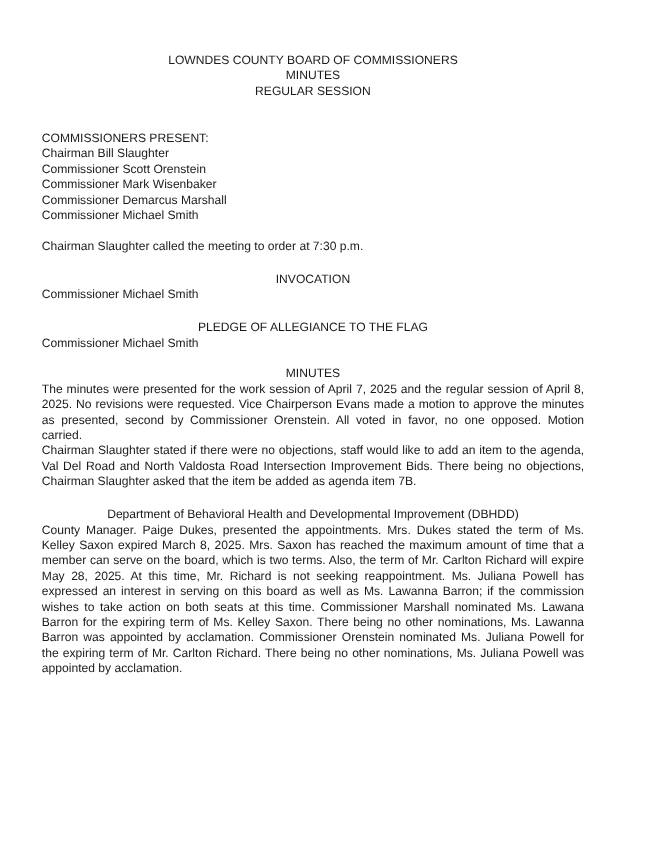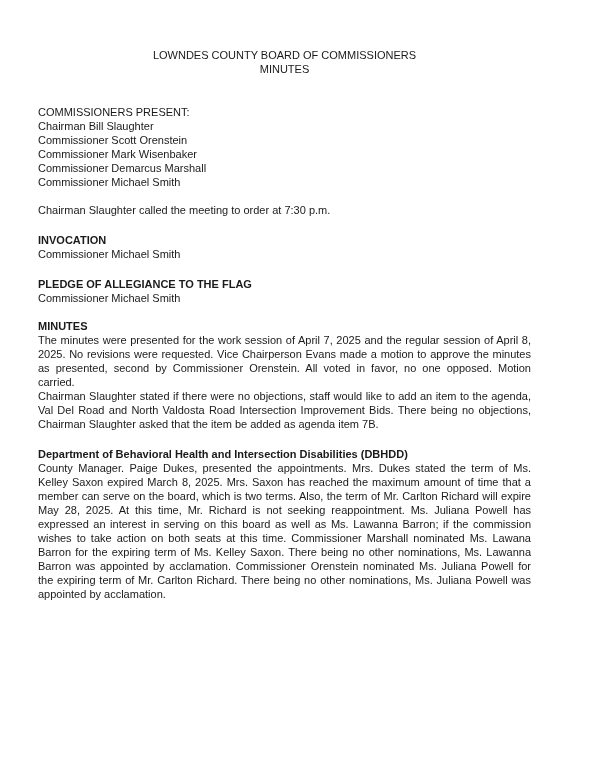--- a/index.html
+++ b/index.html
@@ -18,31 +18,32 @@
     font-size: 11px;
     line-height: 14px;
     overflow: hidden;
   }
   .page p, .page div.line {
     margin: 0;
     padding: 0;
   }
   .block { margin: 16px 0 14px 0; }
   .title-block { text-align: center; margin: 0 0 29px 0; }
-  .bold { font-weight: bold; }
+  .bold { font-weight: normal; text-align: center; }
   .justify { text-align: justify; }
 </style>
 </head>
 <body>
 
 <div class="page">
 
   <div class="title-block">
     <p>LOWNDES COUNTY BOARD OF COMMISSIONERS</p>
     <p>MINUTES</p>
+    <p>REGULAR SESSION</p>
   </div>
 
   <div class="block">
     <div class="line">COMMISSIONERS PRESENT:</div>
     <div class="line">Chairman Bill Slaughter</div>
     <div class="line">Commissioner Scott Orenstein</div>
     <div class="line">Commissioner Mark Wisenbaker</div>
     <div class="line">Commissioner Demarcus Marshall</div>
     <div class="line">Commissioner Michael Smith</div>
   </div>
@@ -60,17 +61,17 @@
   </div>
 
   <p class="block bold">MINUTES</p>
 
   <p class="block justify">The minutes were presented for the work session of April 7, 2025 and the regular session of April 8, 2025. No revisions were requested. Vice Chairperson Evans made a motion to approve the minutes as presented, second by Commissioner Orenstein. All voted in favor, no one opposed. Motion carried.</p>
 
   <p class="block justify">Chairman Slaughter stated if there were no objections, staff would like to add an item to the agenda, Val Del Road and North Valdosta Road Intersection Improvement Bids. There being no objections, Chairman Slaughter asked that the item be added as agenda item 7B.</p>
 
 
   <div class="block">
-    <div class="line bold">Department of Behavioral Health and Intersection Disabilities (DBHDD)</div>
+    <div class="line bold">Department of Behavioral Health and Developmental Improvement (DBHDD)</div>
     <div class="justify">County Manager. Paige Dukes, presented the appointments. Mrs. Dukes stated the term of Ms. Kelley Saxon expired March 8, 2025. Mrs. Saxon has reached the maximum amount of time that a member can serve on the board, which is two terms. Also, the term of Mr. Carlton Richard will expire May 28, 2025. At this time, Mr. Richard is not seeking reappointment. Ms. Juliana Powell has expressed an interest in serving on this board as well as Ms. Lawanna Barron; if the commission wishes to take action on both seats at this time. Commissioner Marshall nominated Ms. Lawana Barron for the expiring term of Ms. Kelley Saxon. There being no other nominations, Ms. Lawanna Barron was appointed by acclamation. Commissioner Orenstein nominated Ms. Juliana Powell for the expiring term of Mr. Carlton Richard. There being no other nominations, Ms. Juliana Powell was appointed by acclamation.</div>
   </div>
 
 </div>
 
 </body></html>

